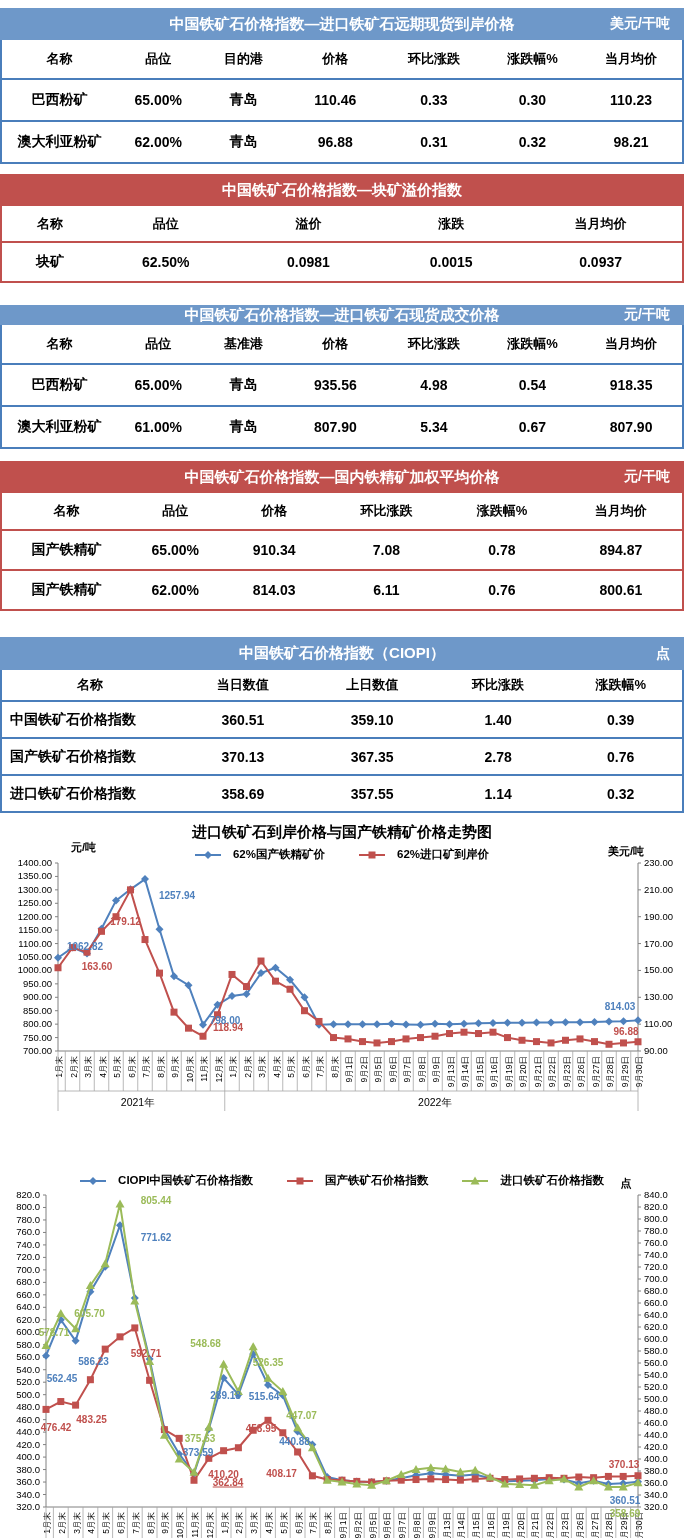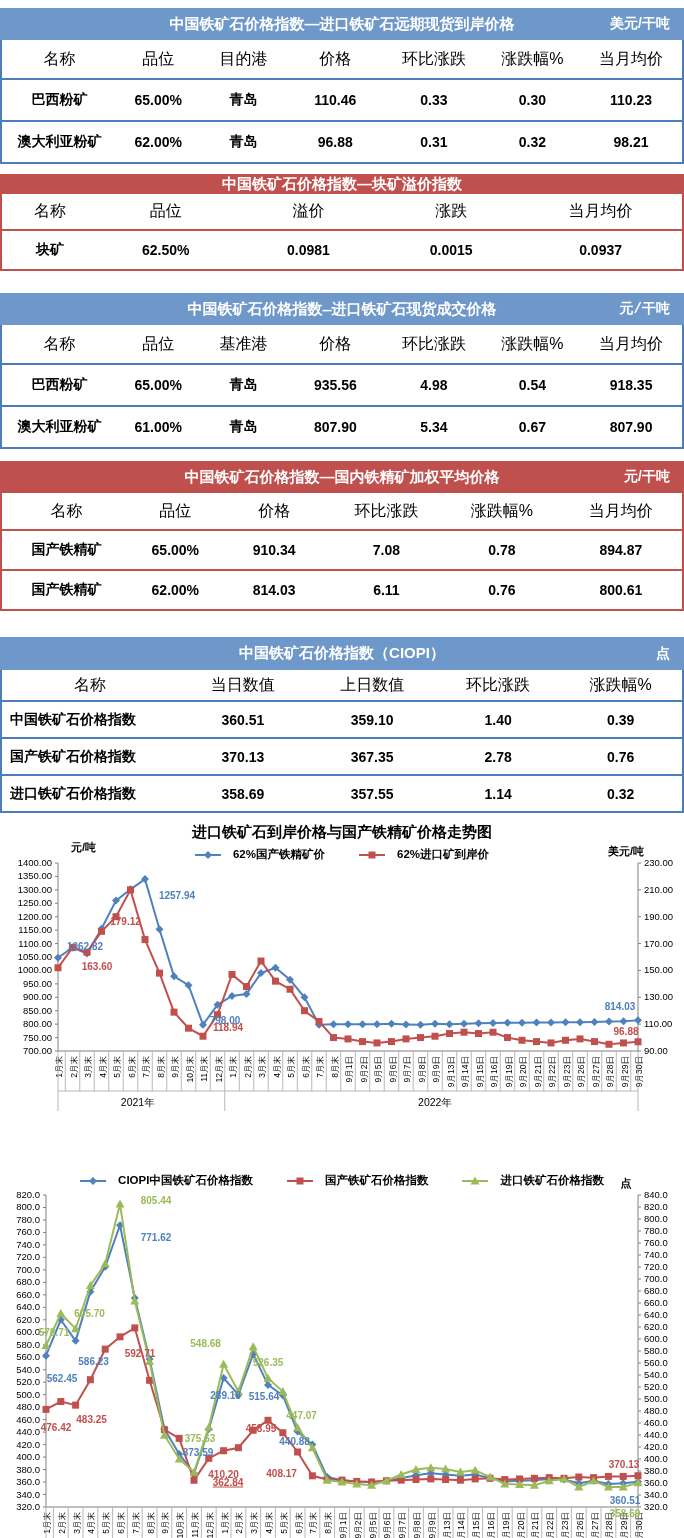--- a/index.html
+++ b/index.html
@@ -6,21 +6,21 @@
   .page{width:684px;background:#fff;font-family:"Liberation Sans","DejaVu Sans",sans-serif;color:#000;padding-top:8px;position:relative;}
   
   .tblwrap{width:684px;box-sizing:border-box;}
   .theme-blue{--bar:#6E98C9;--bd:#4A7EBB;}
   .theme-red{--bar:#C0504D;--bd:#C0504D;}
   .bar{position:relative;background:var(--bar);color:#fff;font-weight:bold;font-size:15px;
        display:flex;align-items:center;justify-content:center;}
   .bar-unit{position:absolute;right:14px;top:50%;transform:translateY(-50%);font-size:14px;}
   table.pt{width:100%;border-collapse:collapse;table-layout:fixed;
            border-left:2px solid var(--bd);border-right:2px solid var(--bd);}
-  table.pt th{font-size:16px;font-weight:normal;text-align:center;border-bottom:2px solid var(--bd);}
+  table.pt th{font-size:13px;font-weight:bold;text-align:center;border-bottom:2px solid var(--bd);}
   table.pt td{font-size:14px;font-weight:bold;text-align:center;border-bottom:2px solid var(--bd);}
   
   .chartbox{position:relative;width:684px;}
   .c-title{position:absolute;left:0;width:100%;text-align:center;font-size:15px;font-weight:bold;}
   .legend{position:absolute;left:0;width:100%;display:flex;justify-content:center;gap:34px;align-items:center;}
   .leg-item{display:flex;align-items:center;gap:12px;font-size:11.5px;font-weight:bold;}
   .ann{position:absolute;font-size:10px;font-weight:bold;white-space:nowrap;transform:translate(-50%,-50%);}
   svg{display:block;}
 </style>
 </head>
@@ -63,21 +63,21 @@
               <td style="height: 38px;">0.31</td>
               <td style="height: 38px;">0.32</td>
               <td style="height: 38px;">98.21</td>
             </tr>
           </tbody>
         </table>
       </div>
     </section>
   <section>
       <div class="tblwrap theme-red" style="margin-bottom: 22px;">
-        <div class="bar" style="height: 20px;">
+        <div class="bar" style="height: 32px;">
           <div class="bar-title">中国铁矿石价格指数—块矿溢价指数</div>
         </div>
         <table class="pt">
           <thead>
             <tr>
               <th style="width: 14%; height: 33px;">名称</th>
               <th style="width: 20%; height: 33px;">品位</th>
               <th style="width: 22%; height: 33px;">溢价</th>
               <th style="width: 20%; height: 33px;">涨跌</th>
               <th style="width: 24%; height: 33px;">当月均价</th>
@@ -90,21 +90,21 @@
               <td style="height: 36px;">0.0981</td>
               <td style="height: 36px;">0.0015</td>
               <td style="height: 36px;">0.0937</td>
             </tr>
           </tbody>
         </table>
       </div>
     </section>
   <section>
       <div class="tblwrap theme-blue" style="margin-bottom: 12px;">
-        <div class="bar" style="height: 32px; font-family: Liberation Mono, monospace;">
+        <div class="bar" style="height: 20px;">
           <div class="bar-title">中国铁矿石价格指数—进口铁矿石现货成交价格</div>
           <div class="bar-unit">元/干吨</div>
         </div>
         <table class="pt">
           <thead>
             <tr>
               <th style="width: 17%; height: 36px;">名称</th>
               <th style="width: 12%; height: 36px;">品位</th>
               <th style="width: 13%; height: 36px;">基准港</th>
               <th style="width: 14%; height: 36px;">价格</th>
@@ -856,21 +856,21 @@
             </svg>
             <span style="color: rgb(0, 0, 0);">进口铁矿石价格指数</span>
           </div>
         </div>
         <div class="ann" style="left: 54px; top: 216.565px; color: rgb(155, 187, 89);">578.71</div>
         <div class="ann" style="left: 62px; top: 262.711px; color: rgb(79, 129, 189);">562.45</div>
         <div class="ann" style="left: 56px; top: 312.394px; color: rgb(192, 80, 77);">476.42</div>
         <div class="ann" style="left: 89.6px; top: 197.723px; color: rgb(155, 187, 89);">605.70</div>
         <div class="ann" style="left: 93.6px; top: 245.872px; color: rgb(79, 129, 189);">586.23</div>
         <div class="ann" style="left: 91.6px; top: 304.132px; color: rgb(192, 80, 77);">483.25</div>
-        <div class="ann" style="left: 134px; top: 237.829px; color: rgb(192, 80, 77); padding-left: 12px;">592.71</div>
+        <div class="ann" style="left: 140px; top: 237.829px; color: rgb(192, 80, 77); padding-left: 12px;">592.71</div>
         <div class="ann" style="left: 156px; top: 85.0854px; color: rgb(155, 187, 89);">805.44</div>
         <div class="ann" style="left: 156px; top: 122.189px; color: rgb(79, 129, 189);">771.62</div>
         <div class="ann" style="left: 200px; top: 323.287px; color: rgb(155, 187, 89);">375.63</div>
         <div class="ann" style="left: 198px; top: 336.56px; color: rgb(79, 129, 189);">373.59</div>
         <div class="ann" style="left: 228px; top: 367.268px; color: rgb(192, 80, 77); text-decoration: underline;">362.84</div>
         <div class="ann" style="left: 205.6px; top: 228.304px; color: rgb(155, 187, 89);">548.68</div>
         <div class="ann" style="left: 225.6px; top: 280.038px; color: rgb(79, 129, 189);">289.18</div>
         <div class="ann" style="left: 223.6px; top: 358.715px; color: rgb(192, 80, 77);">410.20</div>
         <div class="ann" style="left: 268px; top: 247.238px; color: rgb(155, 187, 89);">526.35</div>
         <div class="ann" style="left: 264px; top: 280.921px; color: rgb(79, 129, 189);">515.64</div>

